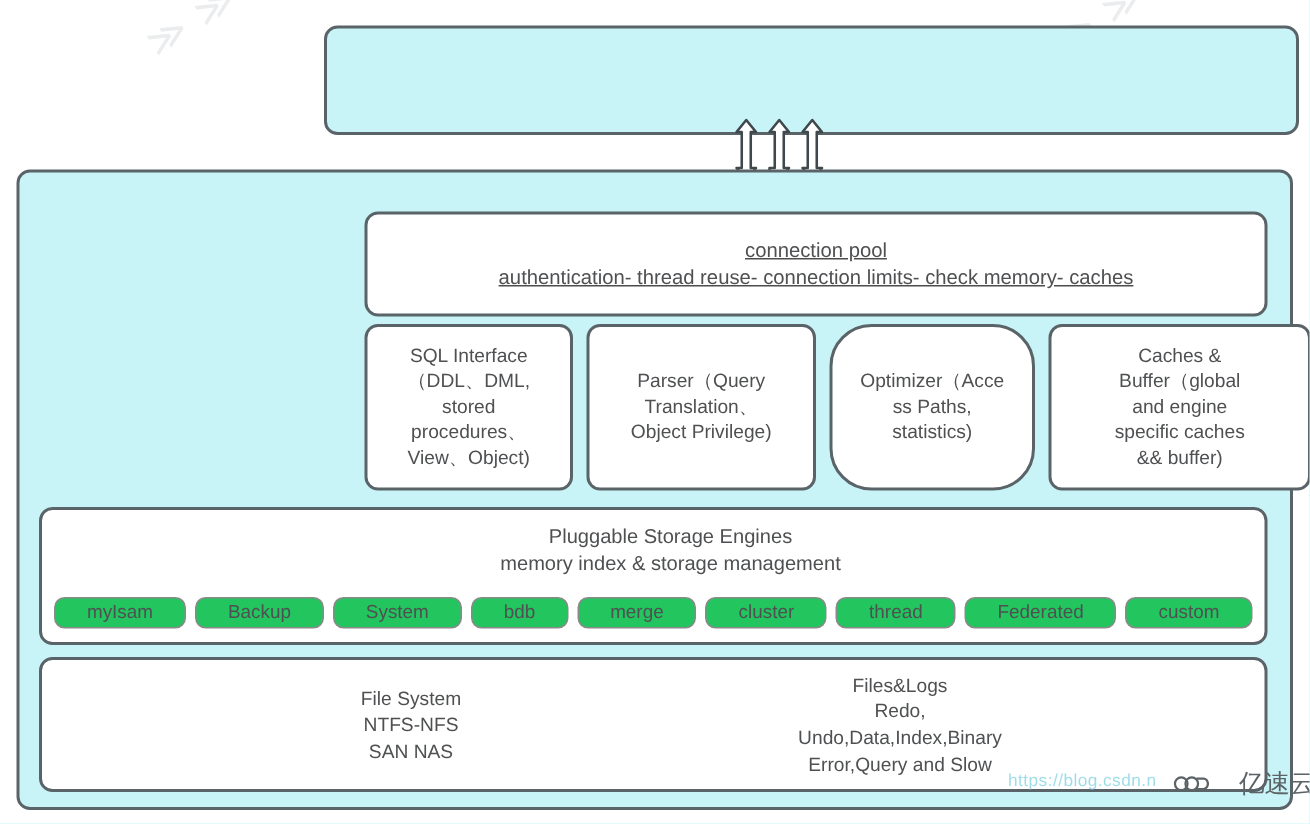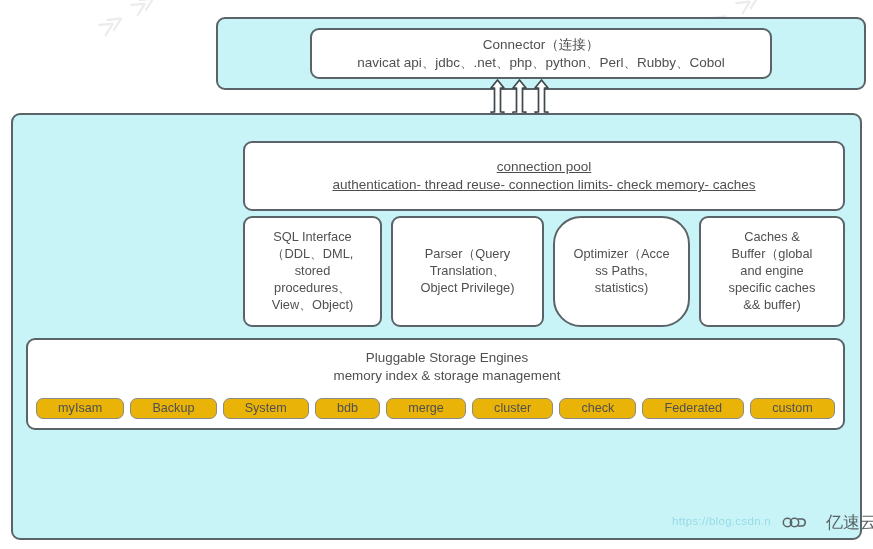--- a/index.html
+++ b/index.html
@@ -97,21 +97,21 @@
   }
 
   .mid-box {
     top: 216px;
     height: 111px;
     font-size: 12.8px;
   }
   #sql-box     { left: 243px; width: 139px; }
   #parser-box  { left: 391px; width: 153px; }
   #opt-box     { left: 553px; width: 137px; border-radius: 28px; }
-  #caches-box  { left: 699px; width: 146px; }
+  #caches-box  { left: 699px; width: 175px; }
 
   
   #engines-box {
     left: 26px;
     top: 338px;
     width: 819px;
     height: 92px;
     display: block;
     text-align: center;
     padding-left: 23px;
@@ -129,21 +129,21 @@
     right: 8px;
     bottom: 9px;
     display: flex;
     justify-content: space-between;
     align-items: center;
     gap: 6px;
   }
   .chip {
     border: 1.6px solid #8a8a8a;
     border-radius: 7px;
-    background: #eab308;
+    background: #22c55e;
     font-size: 12.6px;
     color: #4f5052;
     height: 21px;
     line-height: 19px;
     text-align: center;
     padding: 0 10px;
     box-sizing: border-box;
     white-space: nowrap;
     flex: 1 1 auto;
   }
@@ -213,23 +213,20 @@
 <body>
 
 <div id="canvas">
 
   <div class="wm-diag" id="wm-a">≫ ≫</div>
   <div class="wm-diag" id="wm-c">≫ ≫</div>
   <div class="wm-diag" id="wm-b">≫ ≫</div>
   <div class="wm-diag" id="wm-d">≫ ≫</div>
 
   <div class="cyan-box" id="connector-band"></div>
-  <div class="white-box" id="connector-inner">
-    <div class="txt"><span>Connector（连接）</span><br><span>navicat api、jdbc、.net、php、python、Perl、Rubby、Cobol</span></div>
-  </div>
 
   <div id="arrow-group">
     <svg width="80" height="44" viewBox="0 0 80 44">
       <g fill="#ffffff" stroke="#3f484c" stroke-width="1.7" stroke-linejoin="round">
         <path d="M5 10 L11.5 2 L18 10 L14.5 10 L14.5 34 L18 34 L11.5 42 L5 34 L8.5 34 L8.5 10 Z"></path>
         <path d="M27 10 L33.5 2 L40 10 L36.5 10 L36.5 34 L40 34 L33.5 42 L27 42 L27 34 L30.5 34 L30.5 10 Z"></path>
         <path d="M49 10 L55.5 2 L62 10 L58.5 10 L58.5 34 L62 34 L55.5 42 L49 34 L52.5 34 L52.5 10 Z"></path>
       </g>
     </svg>
   </div>
@@ -269,26 +266,35 @@
   <div class="white-box" id="engines-box">
     <div id="engines-title">Pluggable Storage Engines
 memory index &amp; storage management</div>
     <div id="engine-chips">
       <div class="chip">myIsam</div>
       <div class="chip">Backup</div>
       <div class="chip">System</div>
       <div class="chip">bdb</div>
       <div class="chip">merge</div>
       <div class="chip">cluster</div>
-      <div class="chip">check</div>
+      <div class="chip">thread</div>
       <div class="chip">Federated</div>
       <div class="chip">custom</div>
     </div>
   </div>
 
+  <div class="white-box" id="fs-box">
+    <div class="fs-col" id="fs-col-left">File System
+NTFS-NFS
+SAN NAS</div>
+    <div class="fs-col" id="fs-col-right">Files&amp;Logs
+Redo,
+Undo,Data,Index,Binary
+Error,Query and Slow</div>
+  </div>
 
   <div id="wm-url">https://blog.csdn.n</div>
   <div id="wm-logo">
     <svg width="24" height="17" viewBox="0 0 24 17">
       <g fill="none" stroke="#5c6366" stroke-width="1.5">
         <circle cx="5.5" cy="8.5" r="4.2"></circle>
         <circle cx="12.5" cy="8.5" r="4.2"></circle>
         <path d="M15.5 5 h5 a3.6 3.6 0 0 1 0 7 h-5"></path>
       </g>
     </svg>

